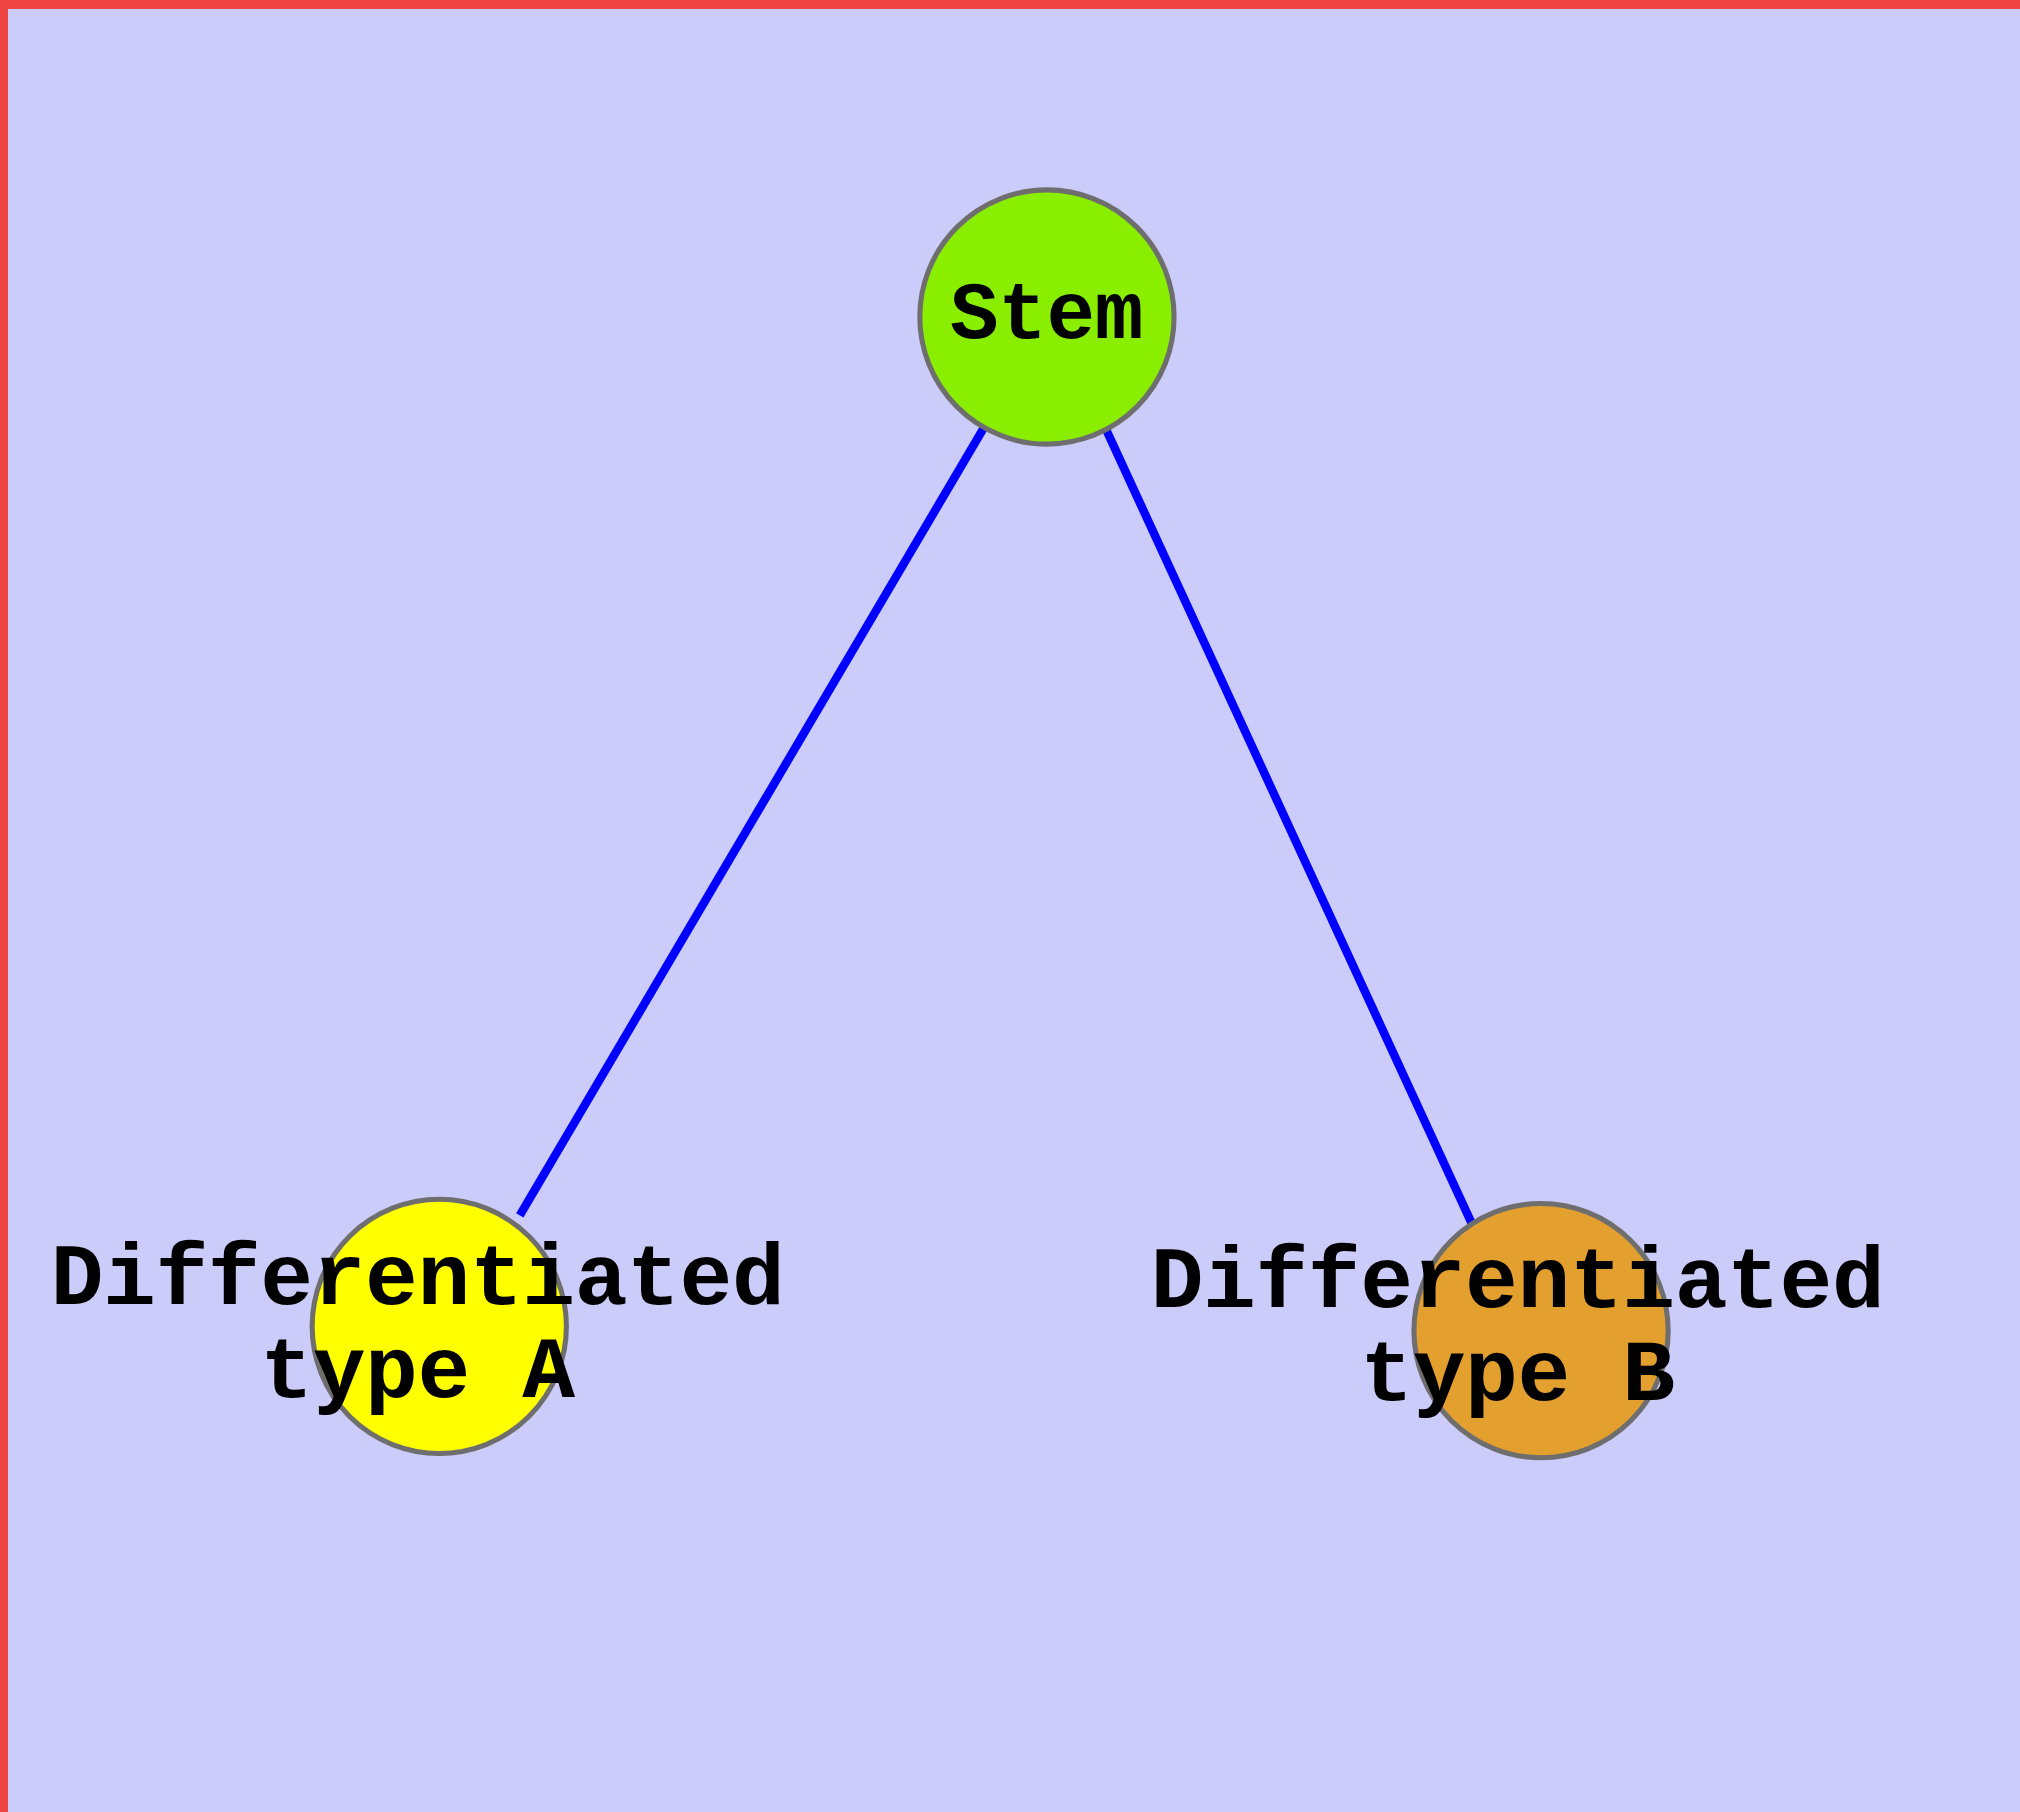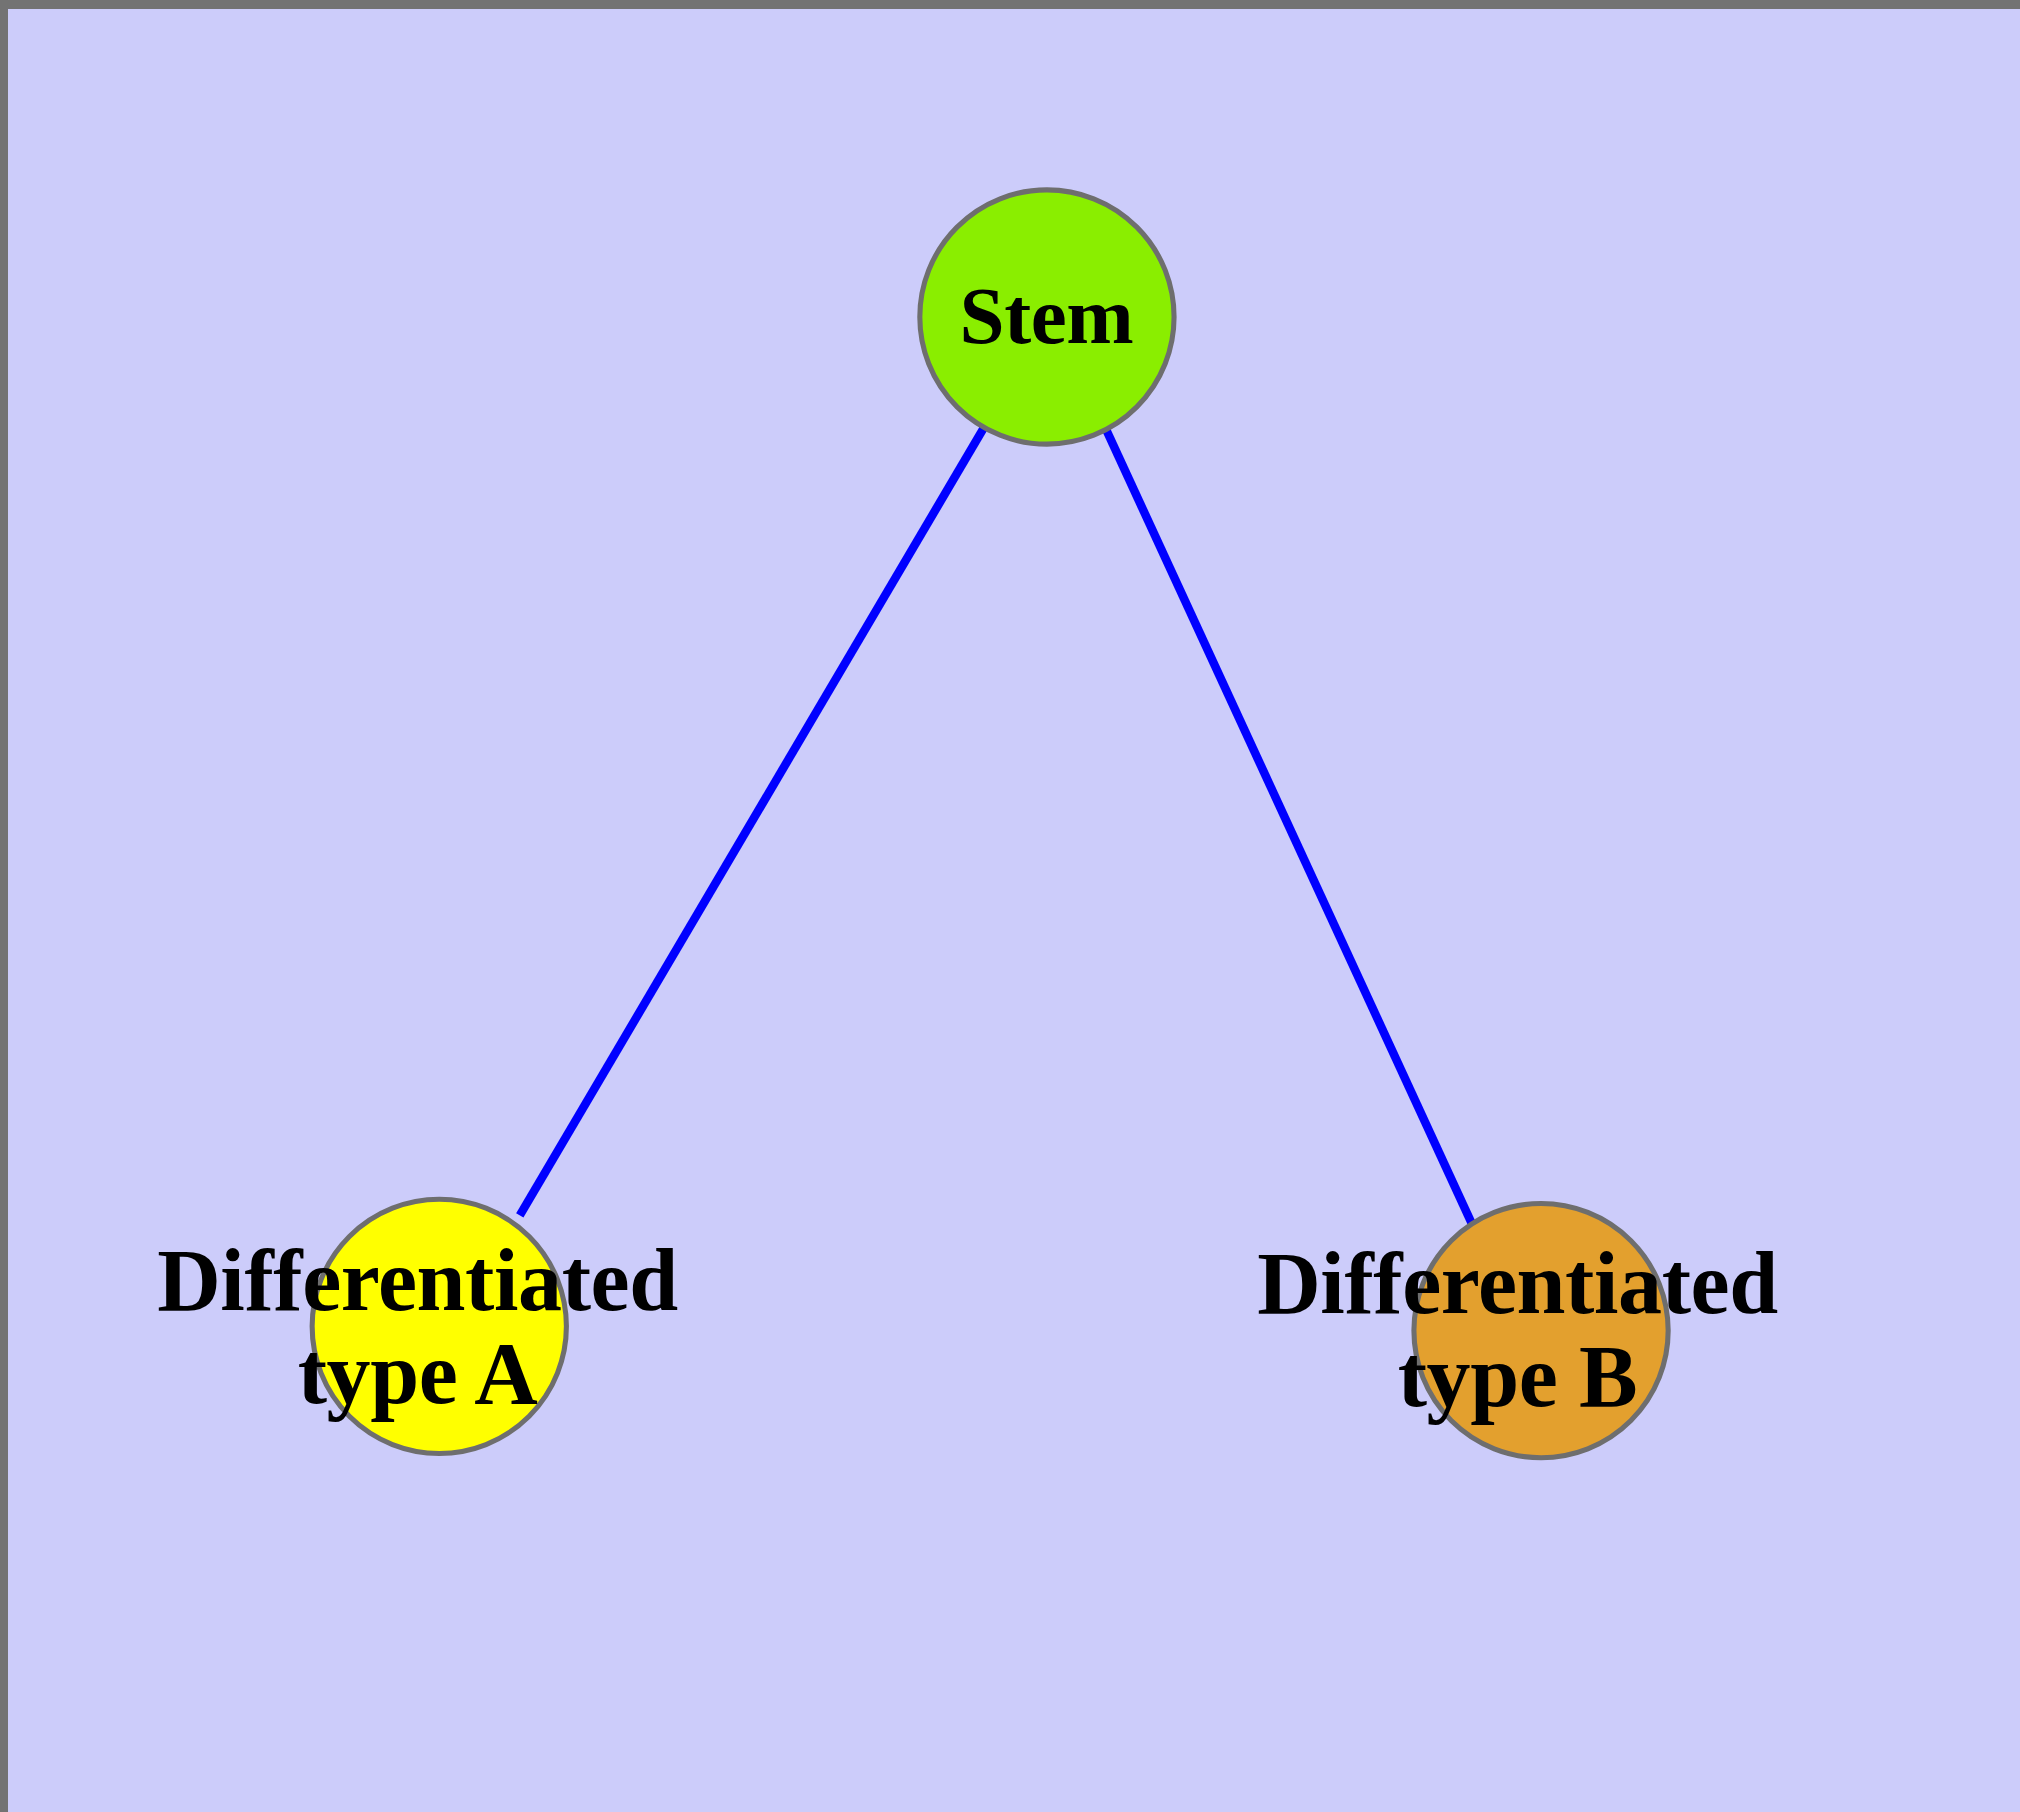--- a/index.html
+++ b/index.html
@@ -6,22 +6,22 @@
   html, body {
     margin: 0;
     padding: 0;
     background: #ffffff;
   }
   #canvas {
     position: relative;
     width: 2021px;
     height: 1812px;
     overflow: hidden;
-    background: #737373;
-    font-family: Liberation Serif, serif;
+    background: #ef4444;
+    font-family: Liberation Mono, monospace;
   }
   #plot-area {
     position: absolute;
     left: 7.6px;
     top: 9.3px;
     width: 2013px;
     height: 1803px;
     background: #ccccfa;
   }
   #graph-svg {

